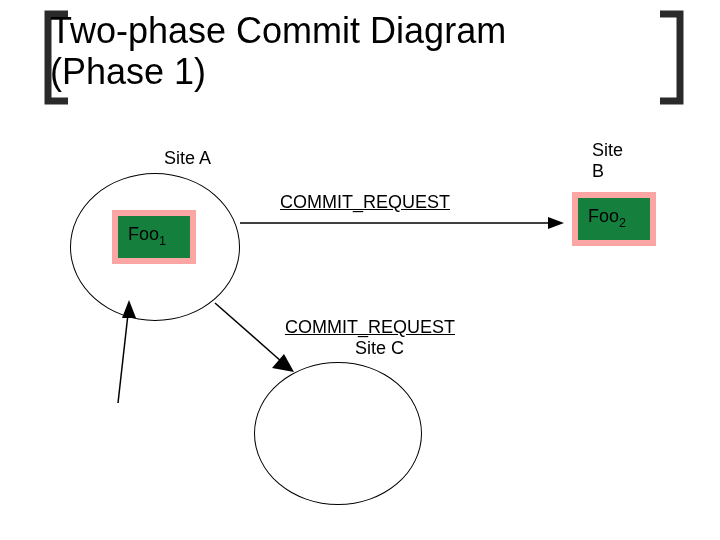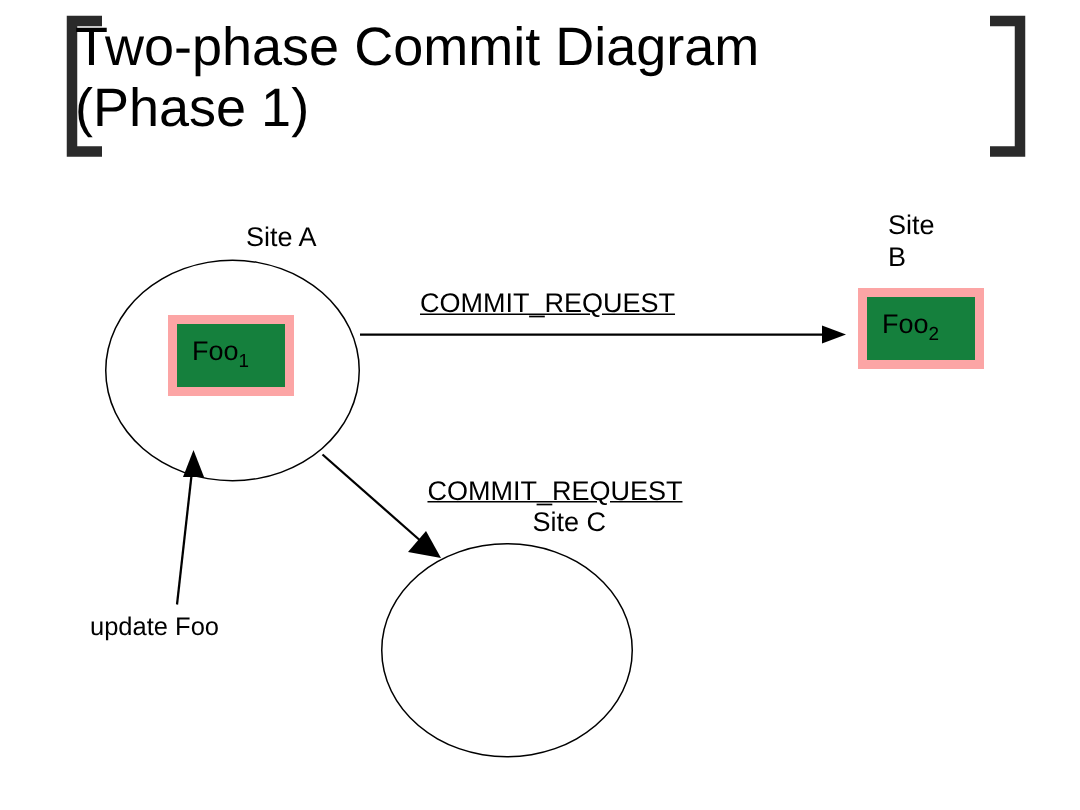--- a/index.html
+++ b/index.html
@@ -60,15 +60,14 @@
 
   <svg class="arrow" style="left:210px; top:298px; width:90px; height:80px;" viewBox="0 0 90 80">
     <line x1="5" y1="5" x2="72" y2="64" stroke="#000" stroke-width="1.5"></line>
     <polygon points="84,74 74,56 62,70" fill="#000"></polygon>
   </svg>
 
   <svg class="arrow" style="left:108px; top:298px; width:30px; height:108px;" viewBox="0 0 30 108">
     <line x1="10" y1="105" x2="20" y2="16" stroke="#000" stroke-width="1.5"></line>
     <polygon points="21,2 14,20 28,20" fill="#000"></polygon>
   </svg>
-  <div class="update-label" style="left:60px; top:408px;">update Foo</div>
 
 </div>
 
 </body></html>

